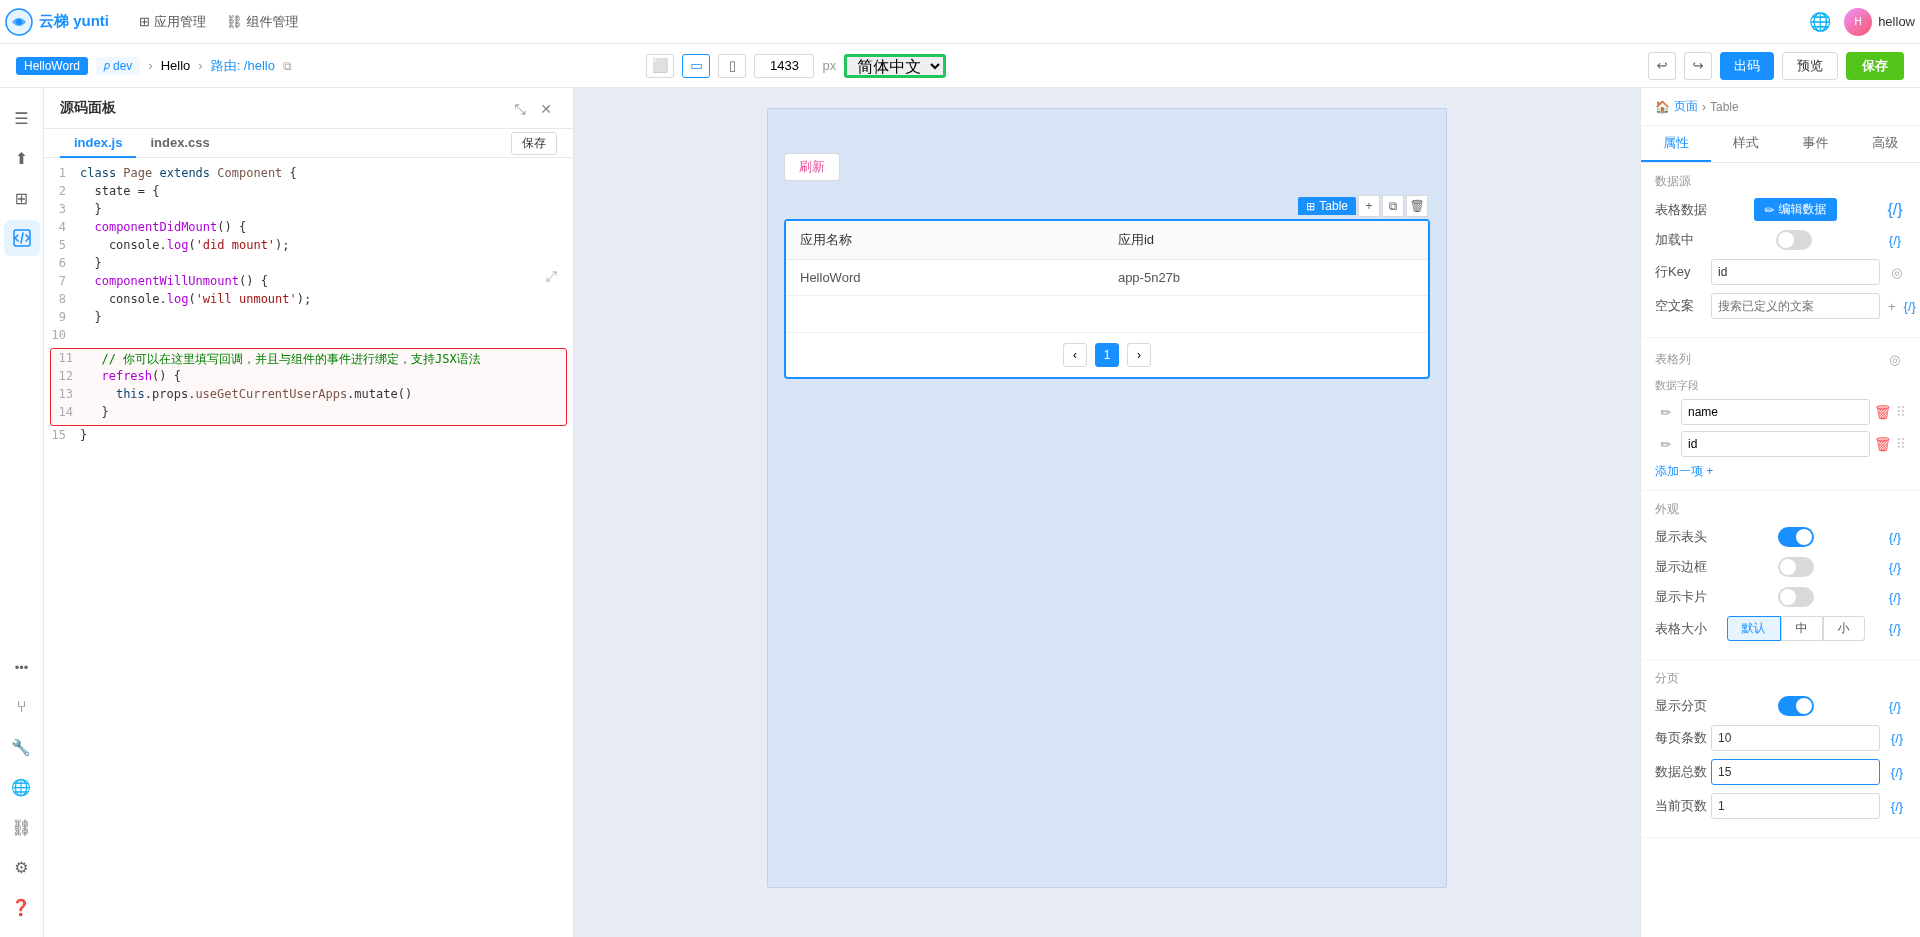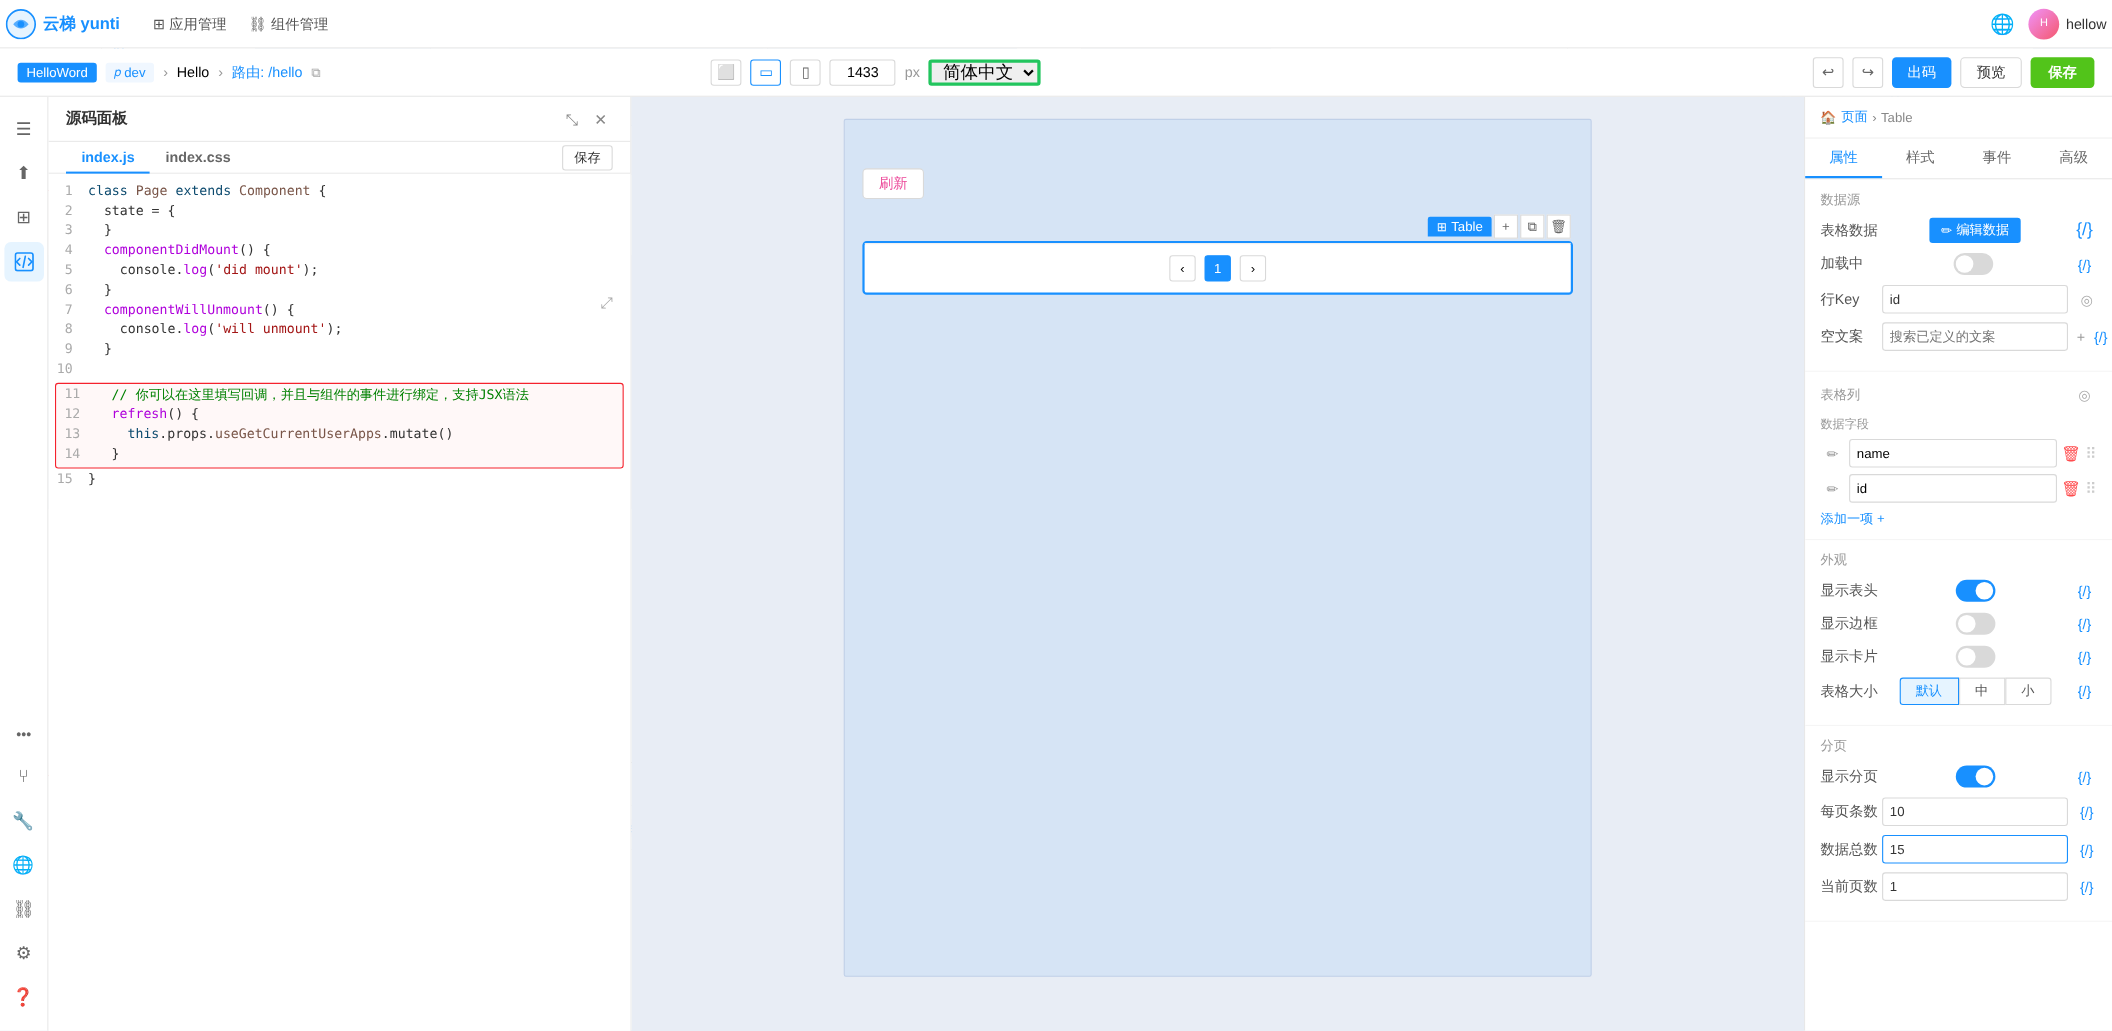--- a/index.html
+++ b/index.html
@@ -378,20 +378,37 @@
     <div class="table-widget">
       <div class="table-toolbar">
         <div class="table-label-tag">
           <span style="font-size:11px;">⊞</span>
           <span>Table</span>
         </div>
         <div class="table-toolbar-btn">+</div>
         <div class="table-toolbar-btn">⧉</div>
         <div class="table-toolbar-btn">🗑</div>
       </div>
+      <table class="data-table">
+        <thead>
+          <tr>
+            <th>应用名称</th>
+            <th>应用id</th>
+          </tr>
+        </thead>
+        <tbody>
+          <tr>
+            <td>HelloWord</td>
+            <td>app-5n27b</td>
+          </tr>
+          <tr style="height:36px;">
+            <td colspan="2"></td>
+          </tr>
+        </tbody>
+      </table>
       <div class="pagination-bar">
         <button class="page-btn">‹</button>
         <button class="page-btn active">1</button>
         <button class="page-btn">›</button>
       </div>
     </div>
   </div>
 </div>
 
 <div class="right-panel">

